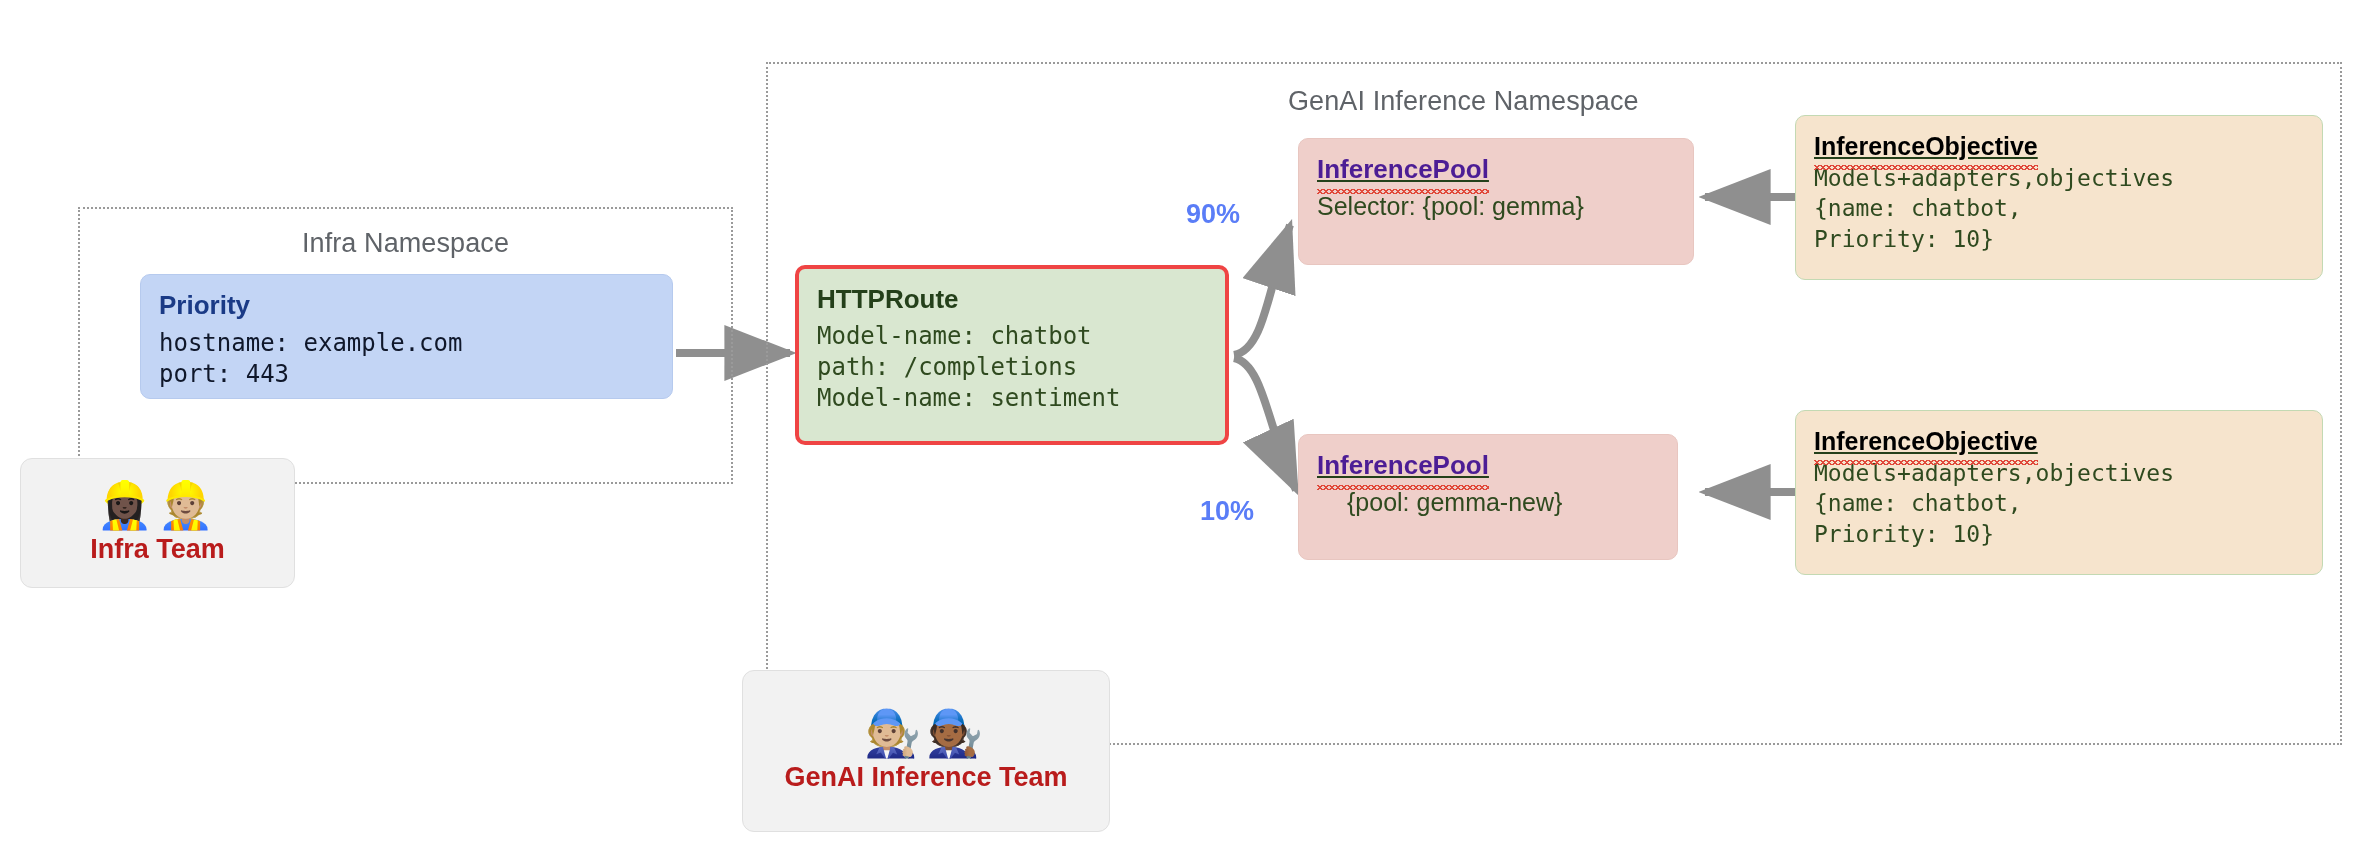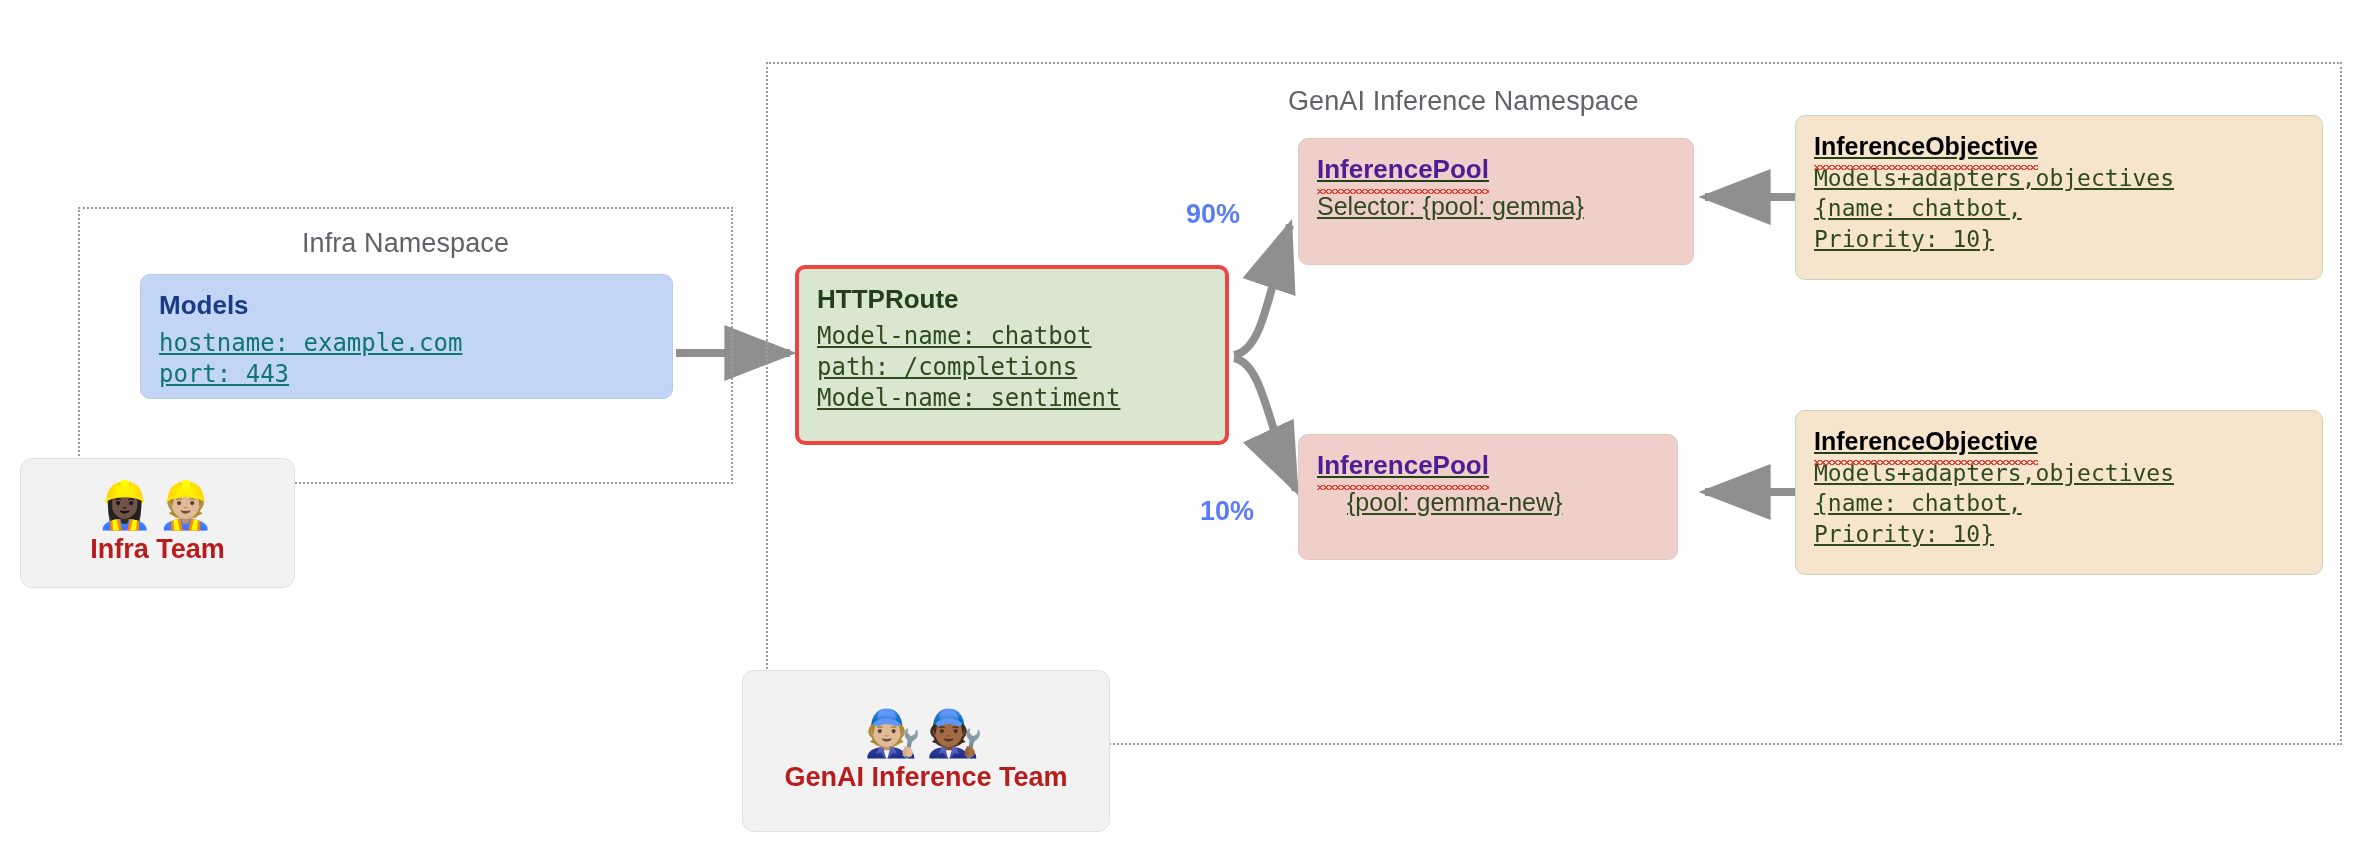--- a/index.html
+++ b/index.html
@@ -39,39 +39,38 @@
     border-radius: 10px;
     padding: 14px 18px;
     line-height: 1.30;
   }
   .node .title {
     font-weight: bold;
     white-space: nowrap;
   }
   .node .line {
     white-space: pre;
-    text-decoration: underline;
   }
 
   
   .gateway {
     background: #c3d5f5;
     border: 1px solid #b6caee;
     color: #16357a;
   }
   .gateway .title {
     font-family: "Liberation Sans", sans-serif;
     font-size: 26px;
     color: #1a3a86;
     margin-bottom: 5px;
   }
   .gateway .line {
     font-family: "DejaVu Sans Mono", monospace;
     font-size: 24px;
-    color: #0f766e;
+    color: #0f172a;
   }
 
   
   .httproute {
     background: #d9e7d0;
     border: 4px solid #ef4444;
     color: #2d4420;
   }
   .httproute .title {
     font-family: "Liberation Sans", sans-serif;
@@ -211,21 +210,21 @@
 
     <line x1="1795" y1="197" x2="1705" y2="197" stroke="#8f8f8f" stroke-width="8" marker-end="url(#ah)"></line>
 
     <line x1="1795" y1="492" x2="1705" y2="492" stroke="#8f8f8f" stroke-width="8" marker-end="url(#ah)"></line>
   </svg>
 
   <div class="namespace" style="left:78px; top:207px; width:655px; height:277px;"></div>
   <div class="ns-title" style="left:78px; top:228px; width:655px; text-align:center;">Infra Namespace</div>
 
   <div class="node gateway" style="left:140px; top:274px; width:533px; height:125px;">
-    <div class="title">Models</div>
+    <div class="title">Priority</div>
     <div class="line">hostname: example.com</div>
     <div class="line">port: 443</div>
   </div>
 
   <div class="team" style="left:20px; top:458px; width:275px; height:130px;">
     <div class="emojis">👷🏿‍♀️👷🏼</div>
     <div class="team-label">Infra Team</div>
   </div>
 
   <div class="namespace" style="left:766px; top:62px; width:1576px; height:683px;"></div>

